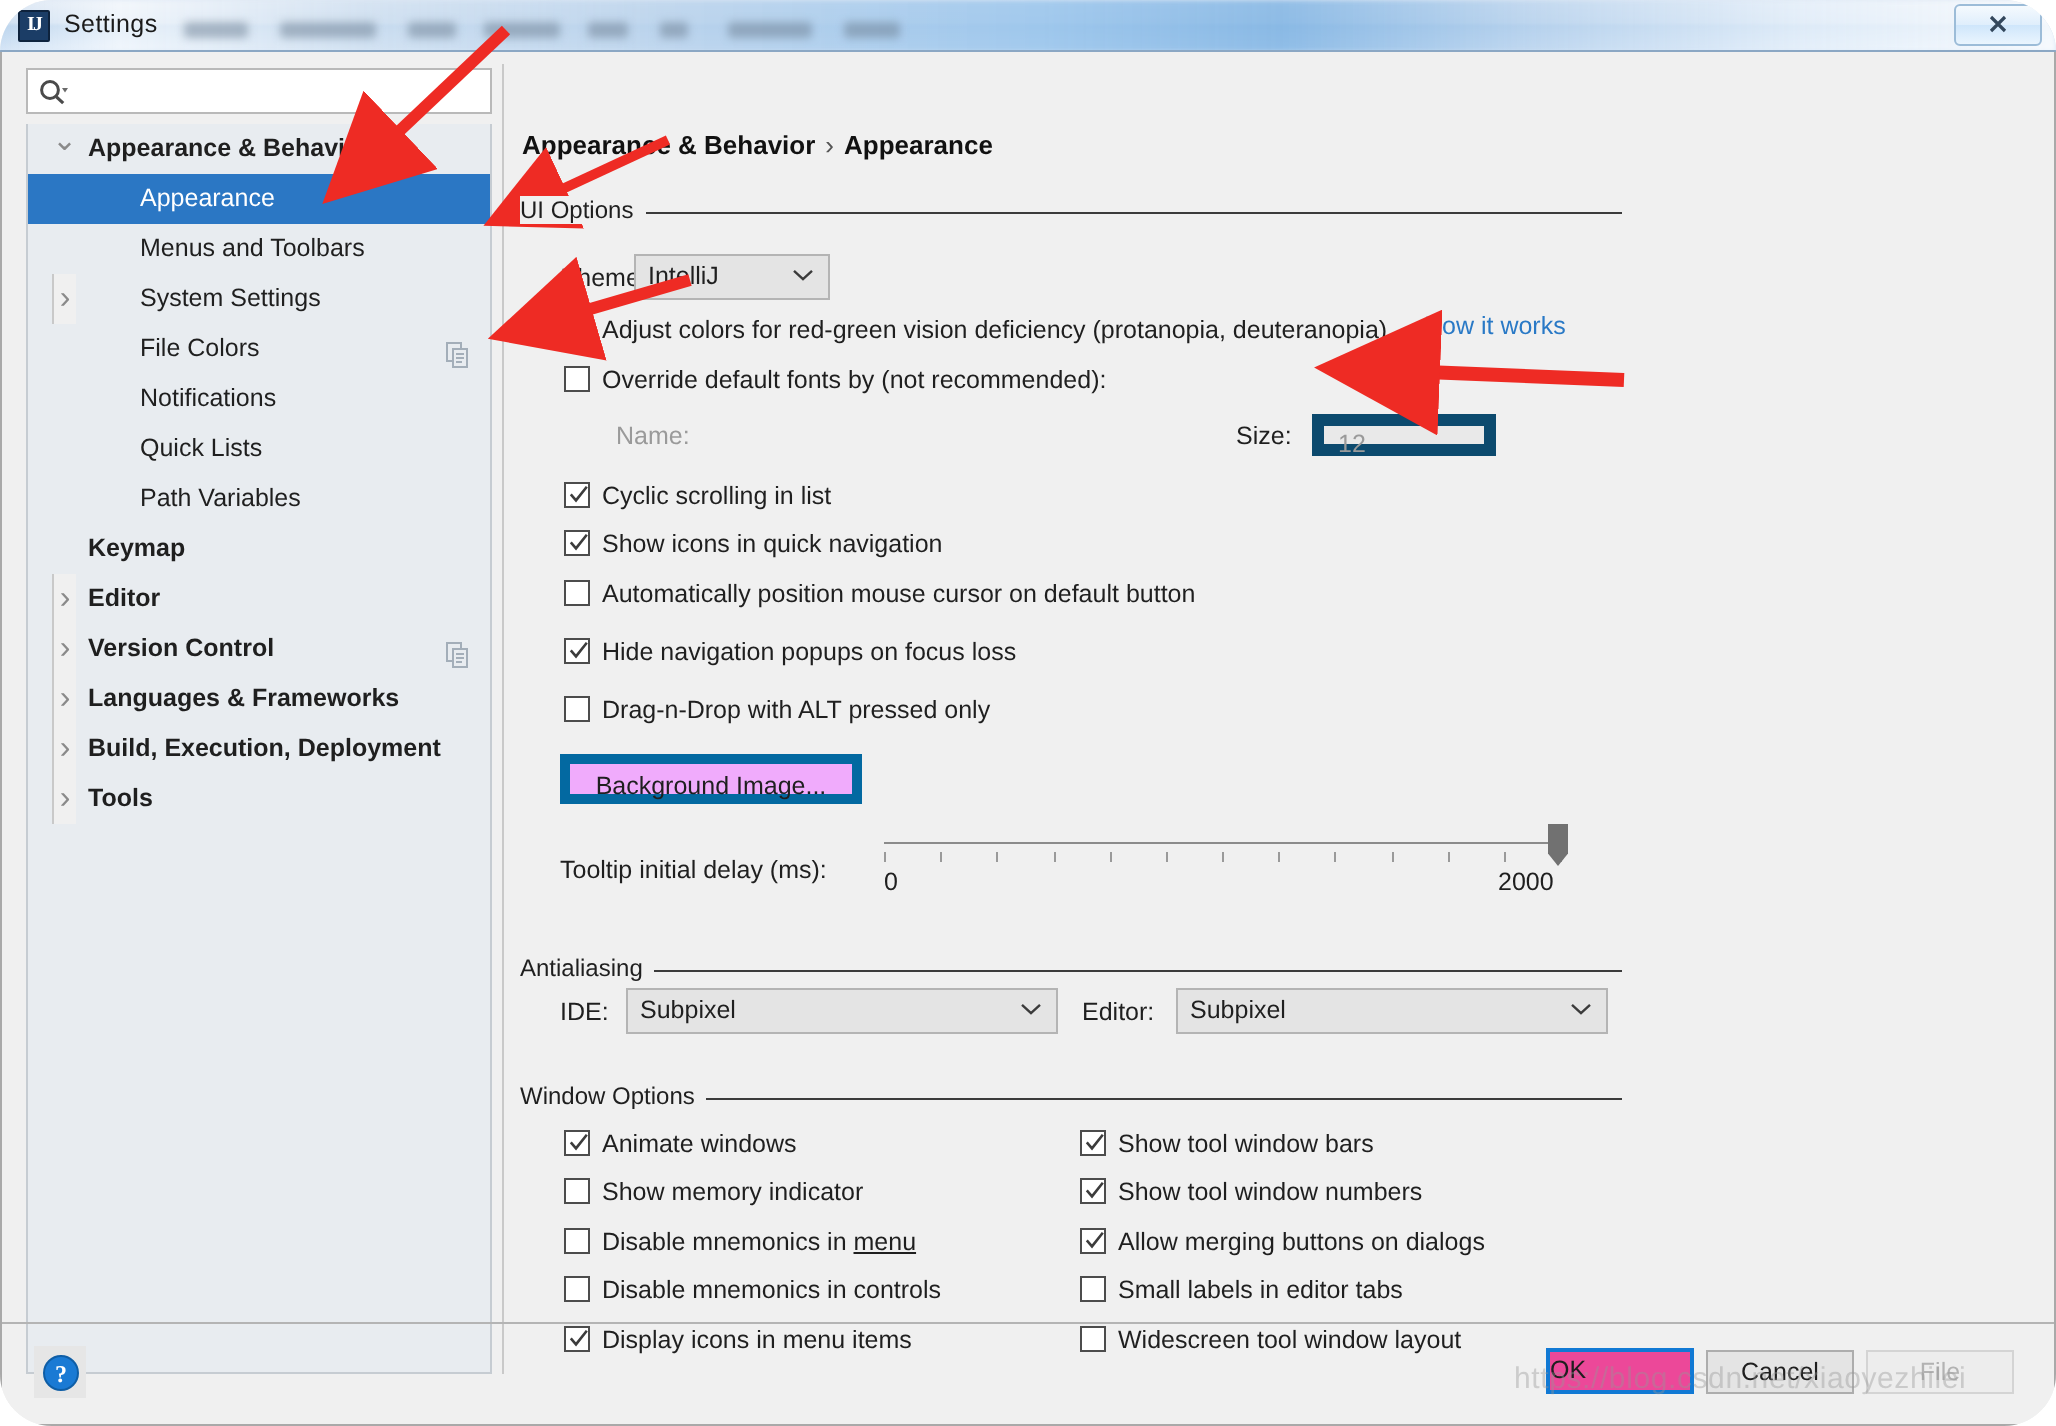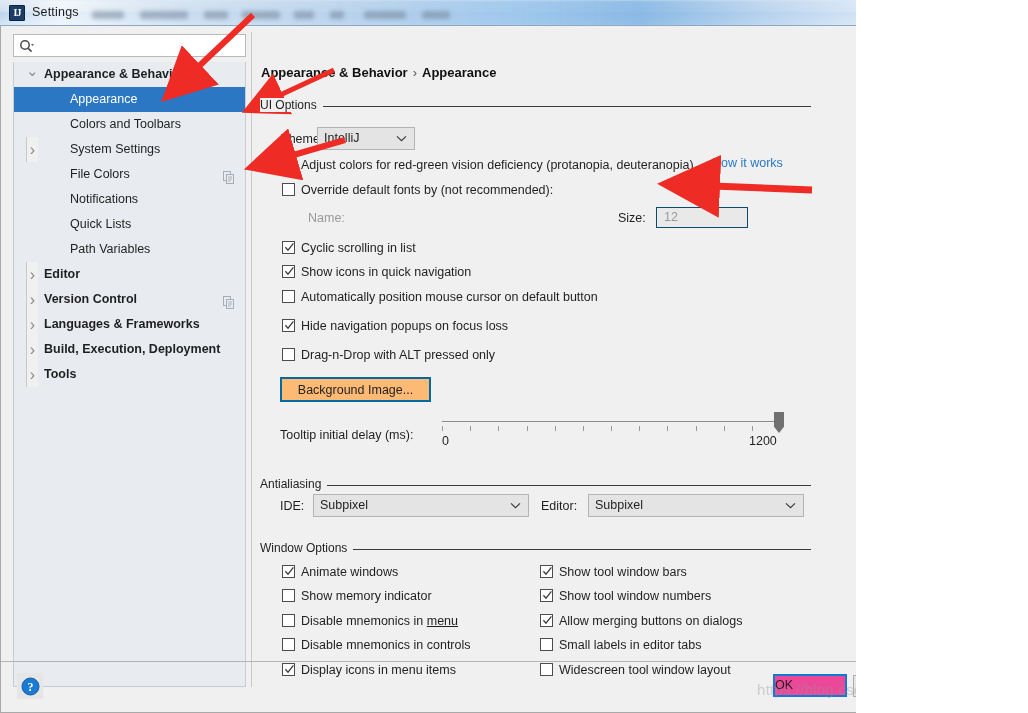--- a/index.html
+++ b/index.html
@@ -6,24 +6,25 @@
   html, body {
     margin: 0; padding: 0;
     width: 1028px; height: 713px;
     font-family: "Liberation Sans", sans-serif;
     background: #ffffff;
     overflow: hidden;
   }
 
   #app {
     position: relative;
-    width: 856px;
+    width: 1028px;
     height: 713px;
     background: #f0f0f0;
     overflow: hidden;
+    border-radius: 26px;
   }
 
   
   .titlebar {
     position: absolute;
     left: 0; top: 0;
     width: 1028px; height: 26px;
     background: linear-gradient(to bottom, #dfe9f5 0%, #cfe0f2 45%, #bcd5ee 52%, #d6e6f7 100%);
     border-bottom: 1px solid #8ba7c4;
     overflow: hidden;
@@ -223,21 +224,21 @@
   .combo .cv { display: inline-block; }
   .combo .chev {
     position: absolute; right: 7px; top: 0;
     color: #3b3b3b; font-size: 11px; line-height: 21px;
   }
   .combo.disabled .chev { color: #a8a8a8; }
 
   .textfield {
     position: absolute;
     background: #e9e9e9;
-    border: 1px solid #0c4a6e;
+    border: 6px solid #0c4a6e;
     font-size: 12.5px;
     color: #9a9a9a;
     line-height: 19px;
     padding-left: 7px;
   }
 
   
   .cb {
     position: absolute;
     white-space: nowrap;
@@ -252,22 +253,22 @@
     background: #ffffff;
     border: 1px solid #4c4c4c;
   }
   .cb .box svg { position: absolute; left: 1px; top: 0px; }
   .cb .cb-lbl { position: absolute; left: 19px; top: 0; }
   .cb .mn { text-decoration: underline; }
 
   
   .btn {
     position: absolute;
-    background: #fdba74;
-    border: 2px solid #0369a1;
+    background: #f0abfc;
+    border: 5px solid #0369a1;
     font-size: 12.5px;
     color: #1f1f1f;
     text-align: center;
     line-height: 23px;
     white-space: nowrap;
   }
 
   
   .slider { position: absolute; }
   .sl-track {
@@ -392,21 +393,21 @@
 
     <div class="sidebar" id="sidebar">
         <div class="tree-row lvl0">
           <span class="arrow down"></span>
           <span class="lbl">Appearance &amp; Behavior</span>
         </div>
         <div class="tree-row lvl1 selected">
           <span class="lbl">Appearance</span>
         </div>
         <div class="tree-row lvl1">
-          <span class="lbl">Colors and Toolbars</span>
+          <span class="lbl">Menus and Toolbars</span>
         </div>
         <div class="tree-row lvl1">
           <span class="arrow right"></span>
           <span class="lbl">System Settings</span>
         </div>
         <div class="tree-row lvl1">
           <span class="lbl">File Colors</span>
           <span class="copy-icon"><svg width="12" height="13" viewBox="0 0 12 13">
               <rect x="0.5" y="0.5" width="7" height="9" fill="none" stroke="#98a4b0"></rect>
               <rect x="3.5" y="3.5" width="7" height="9" fill="#e8ecf0" stroke="#98a4b0"></rect>
@@ -414,20 +415,23 @@
             </svg></span>
         </div>
         <div class="tree-row lvl1">
           <span class="lbl">Notifications</span>
         </div>
         <div class="tree-row lvl1">
           <span class="lbl">Quick Lists</span>
         </div>
         <div class="tree-row lvl1">
           <span class="lbl">Path Variables</span>
+        </div>
+        <div class="tree-row lvl0">
+          <span class="lbl">Keymap</span>
         </div>
         <div class="tree-row lvl0">
           <span class="arrow right"></span>
           <span class="lbl">Editor</span>
         </div>
         <div class="tree-row lvl0">
           <span class="arrow right"></span>
           <span class="lbl">Version Control</span>
           <span class="copy-icon"><svg width="12" height="13" viewBox="0 0 12 13">
               <rect x="0.5" y="0.5" width="7" height="9" fill="none" stroke="#98a4b0"></rect>
@@ -535,21 +539,21 @@
             <div class="sl-tick" style="left: 169px;"></div>
             <div class="sl-tick" style="left: 197px;"></div>
             <div class="sl-tick" style="left: 225px;"></div>
             <div class="sl-tick" style="left: 254px;"></div>
             <div class="sl-tick" style="left: 282px;"></div>
             <div class="sl-tick" style="left: 310px;"></div>
             <div class="sl-tick" style="left: 338px;"></div>
           </div>
         <div class="sl-thumb"></div>
         <div class="sl-min">0</div>
-        <div class="sl-max">1200</div>
+        <div class="sl-max">2000</div>
       </div>
 
       <div class="group" style="top:445px;">
         <div class="group-line"></div>
         <div class="group-title">Antialiasing</div>
       </div>
       <div class="lbl-plain" style="left:28px; top:467px;">IDE:</div>
       <div class="combo" style="left:61px; top:462px; width:216px; height:23px;">
         <span class="cv">Subpixel</span>
         <span class="chev">

